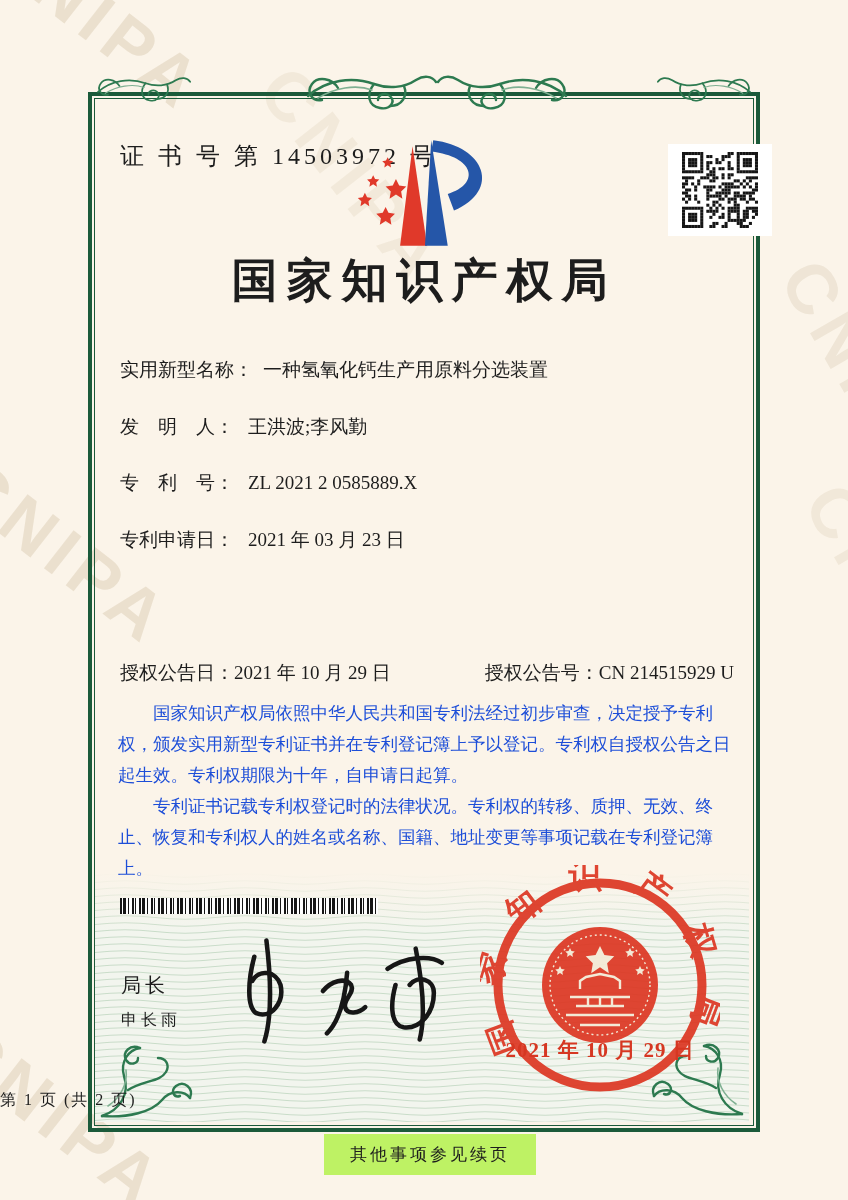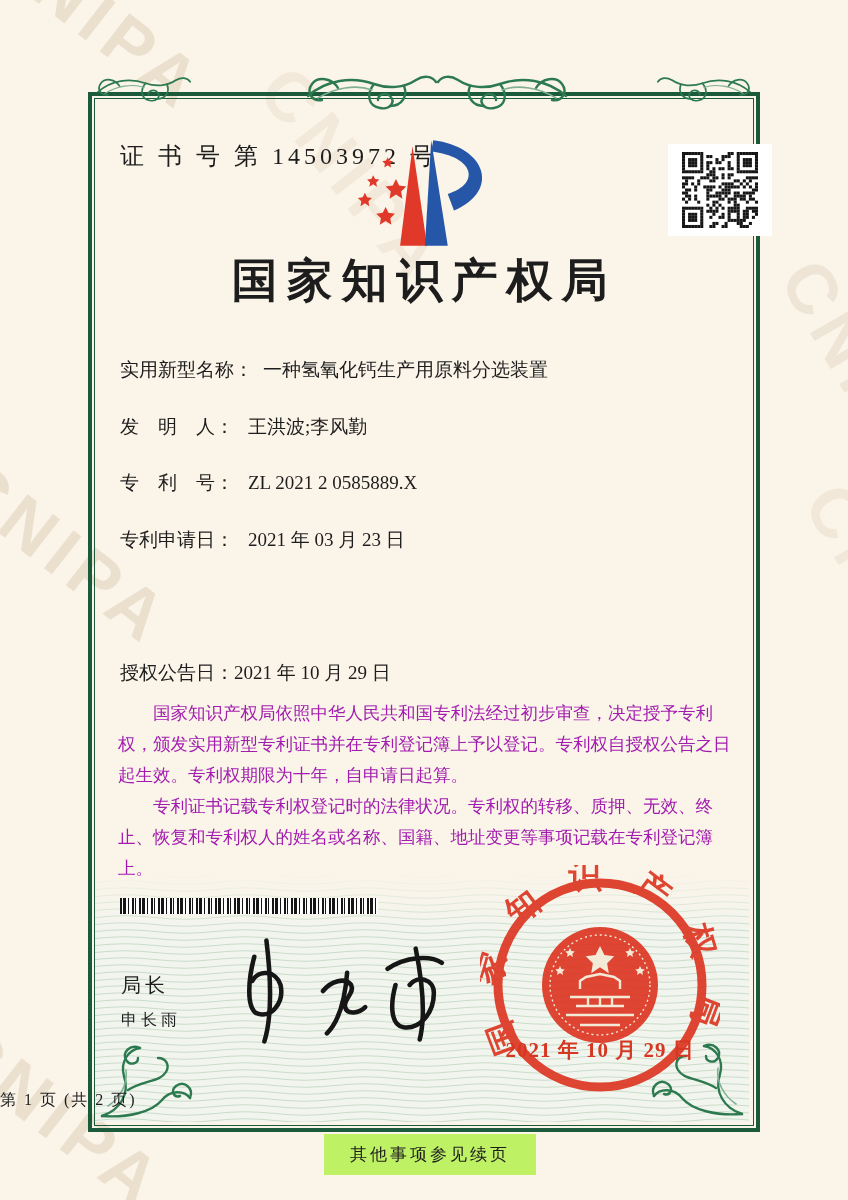--- a/index.html
+++ b/index.html
@@ -42,21 +42,21 @@
   }
   
   .fields{position:absolute;left:120px;top:348px;width:560px;z-index:3;margin-top:9px;}
   .frow{display:flex;margin-bottom:31px;font-size:19px;line-height:1.35;}
   .frow .lab{flex:0 0 118px;white-space:nowrap;}
   .frow .val{margin-left:10px;white-space:nowrap;}
   .grant{position:absolute;left:120px;top:660px;width:616px;font-size:19px;z-index:3;display:flex;}
   .grant .g2{margin-left:94px;}
   
   .body-text{position:absolute;left:118px;top:698px;width:614px;z-index:3;
-    font-size:17.5px;line-height:1.77;color:#a21caf;}
+    font-size:17.5px;line-height:1.77;color:#1d4ed8;}
   .body-text p{margin:0;text-indent:2em;}
   
   .barcode{position:absolute;left:120px;top:898px;width:258px;height:16px;z-index:3;
     background:repeating-linear-gradient(90deg,#151515 0 2px,#fdfdfd 2px 3px,#151515 3px 6px,#fdfdfd 6px 8px,#151515 8px 9px,#fdfdfd 9px 12px,#151515 12px 14px,#fdfdfd 14px 15px,#151515 15px 16px,#fdfdfd 16px 19px);}
   
   .sig-title{position:absolute;left:121px;top:972px;font-size:20px;z-index:3;
     font-family:Liberation Sans, sans-serif;letter-spacing:4px;}
   .sig-name{position:absolute;left:121px;top:1010px;font-size:16px;z-index:3;
     font-family:"Liberation Sans","DejaVu Sans",sans-serif;letter-spacing:4px;}
   .sig-svg{position:absolute;left:218px;top:928px;width:232px;height:122px;z-index:3;}
@@ -458,20 +458,21 @@
     <span class="val">ZL 2021 2 0585889.X</span>
   </div>
   <div class="frow">
     <span class="lab">专利申请日：</span>
     <span class="val">2021 年 03 月 23 日</span>
   </div>
 </div>
 
 <div class="grant">
   <span class="g1"><span>授权公告日：</span><span>2021 年 10 月 29 日</span></span>
+  <span class="g2"><span>授权公告号：</span><span>CN 214515929 U</span></span>
 </div>
 
 <div class="body-text">
   <p>国家知识产权局依照中华人民共和国专利法经过初步审查，决定授予专利权，颁发实用新型专利证书并在专利登记簿上予以登记。专利权自授权公告之日起生效。专利权期限为十年，自申请日起算。</p>
   <p>专利证书记载专利权登记时的法律状况。专利权的转移、质押、无效、终止、恢复和专利权人的姓名或名称、国籍、地址变更等事项记载在专利登记簿上。</p>
 </div>
 
 <div class="barcode"></div>
 
 <div class="sig-title">局长</div>

